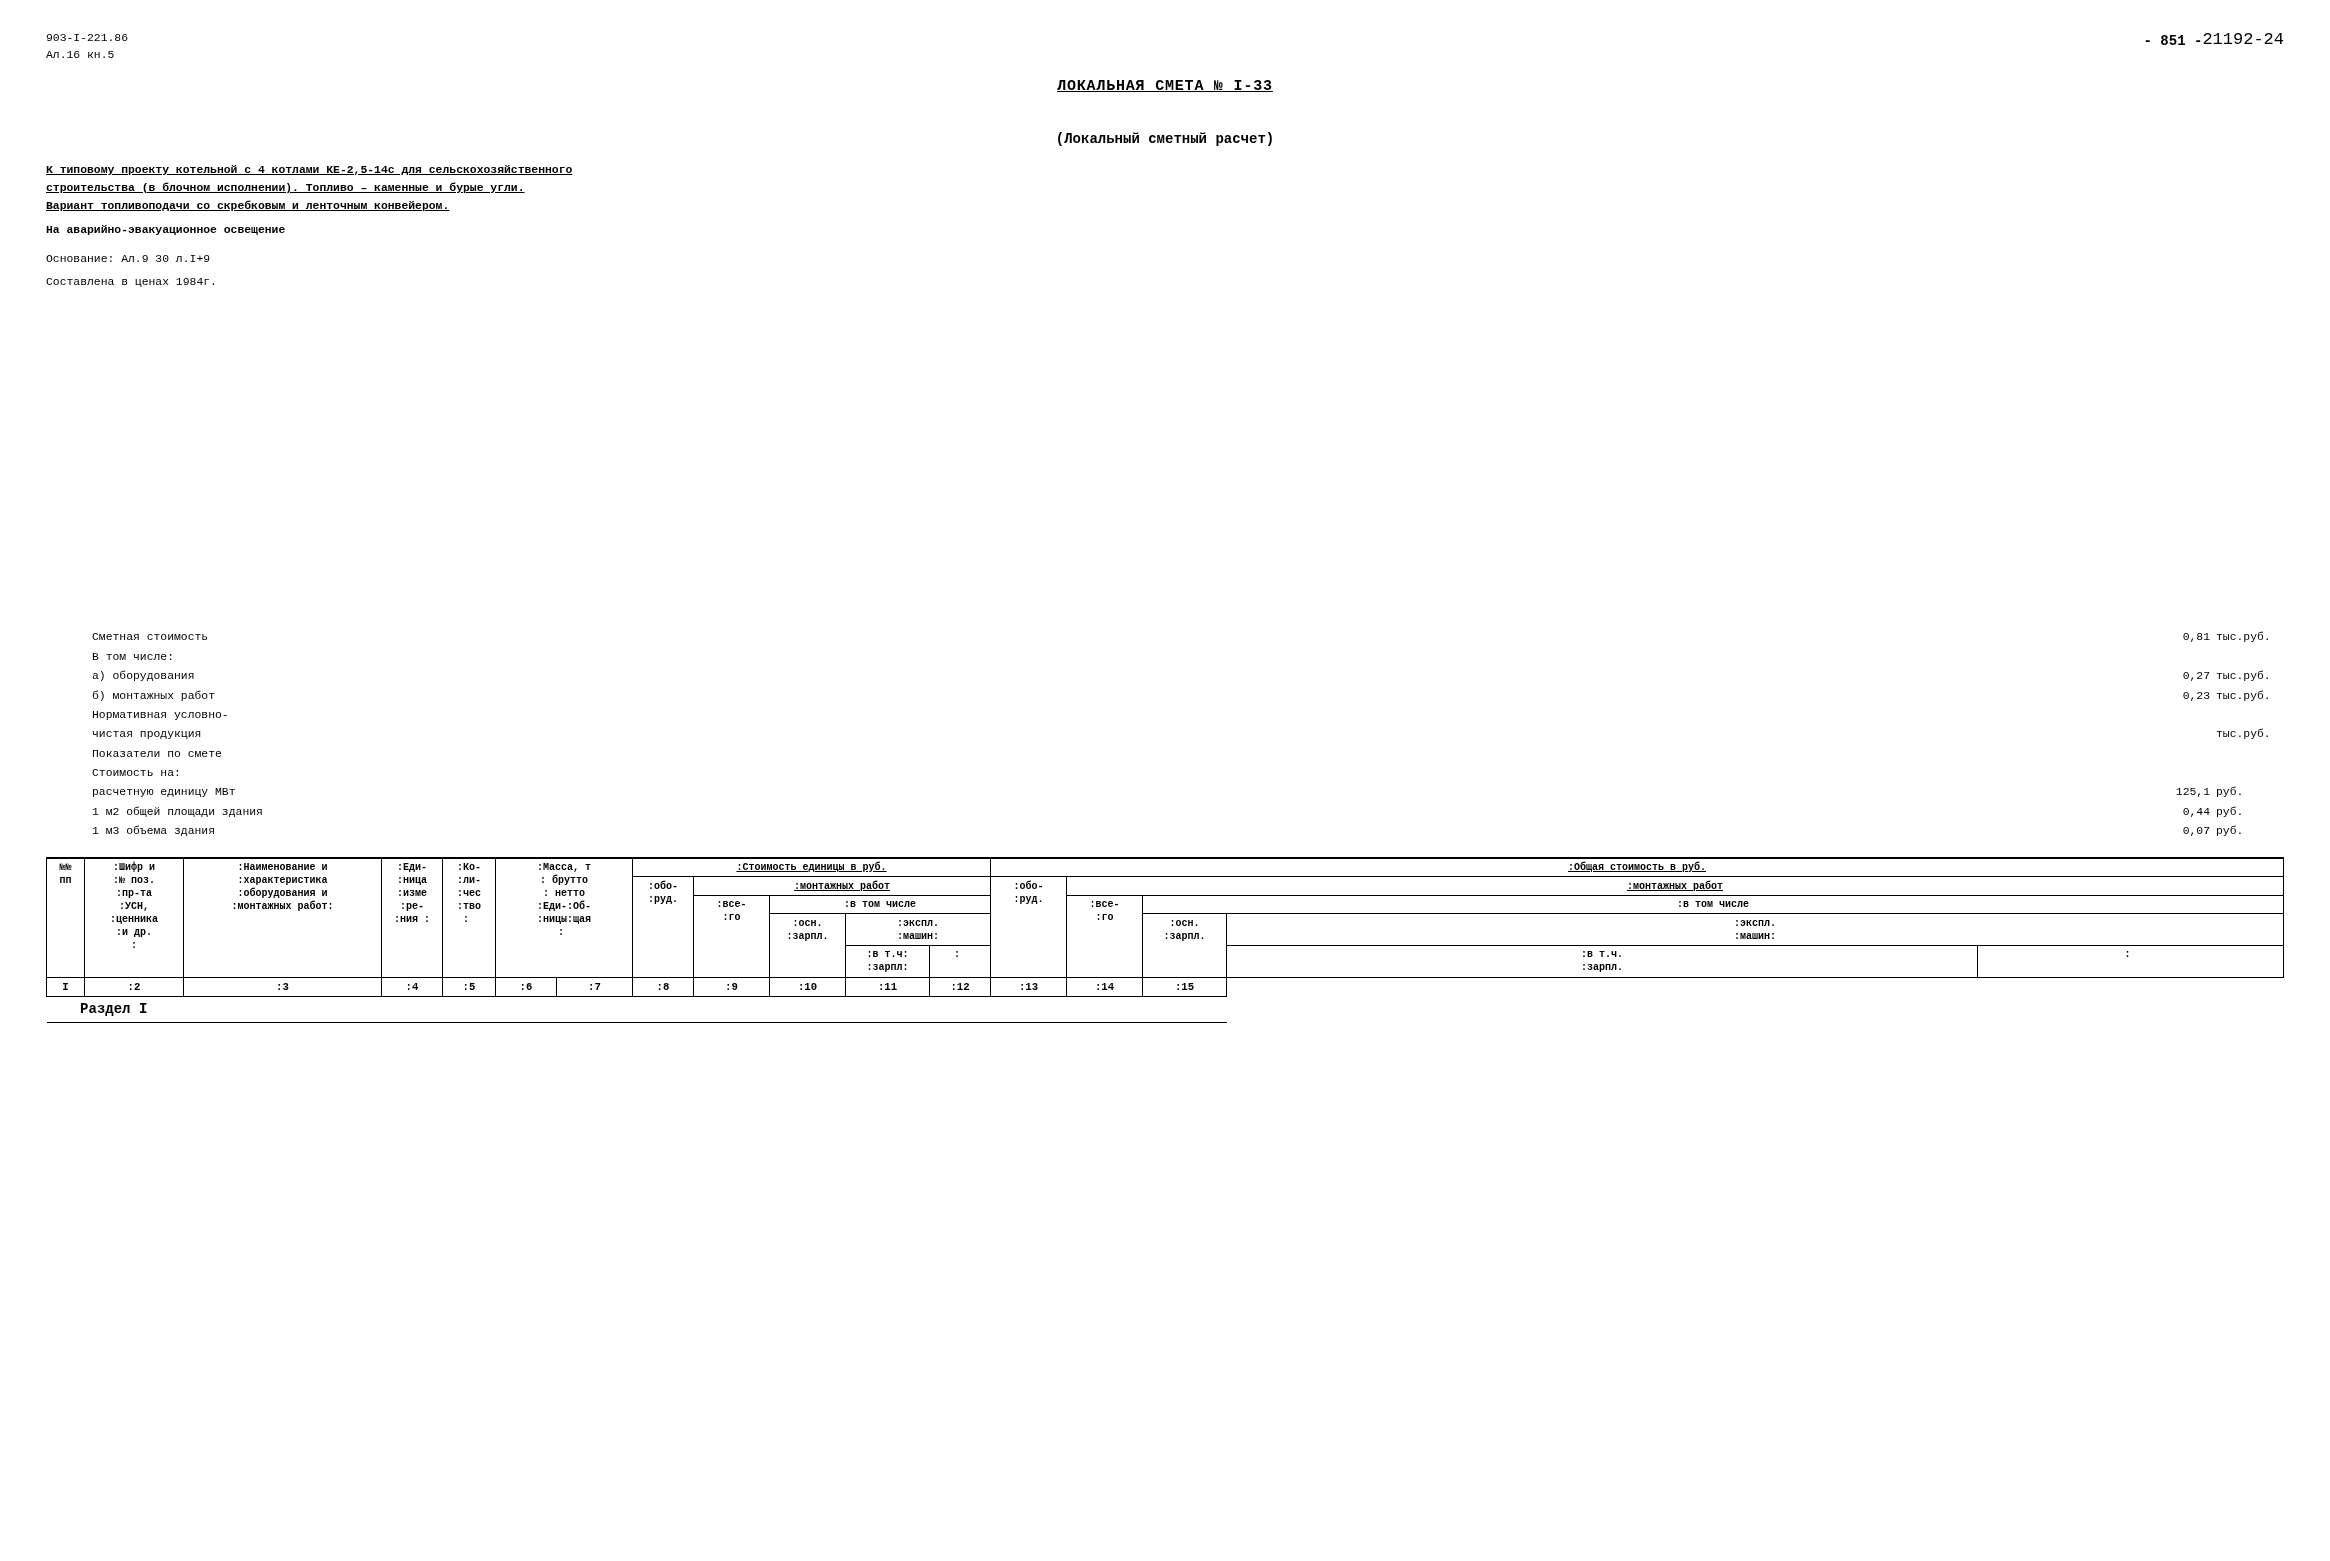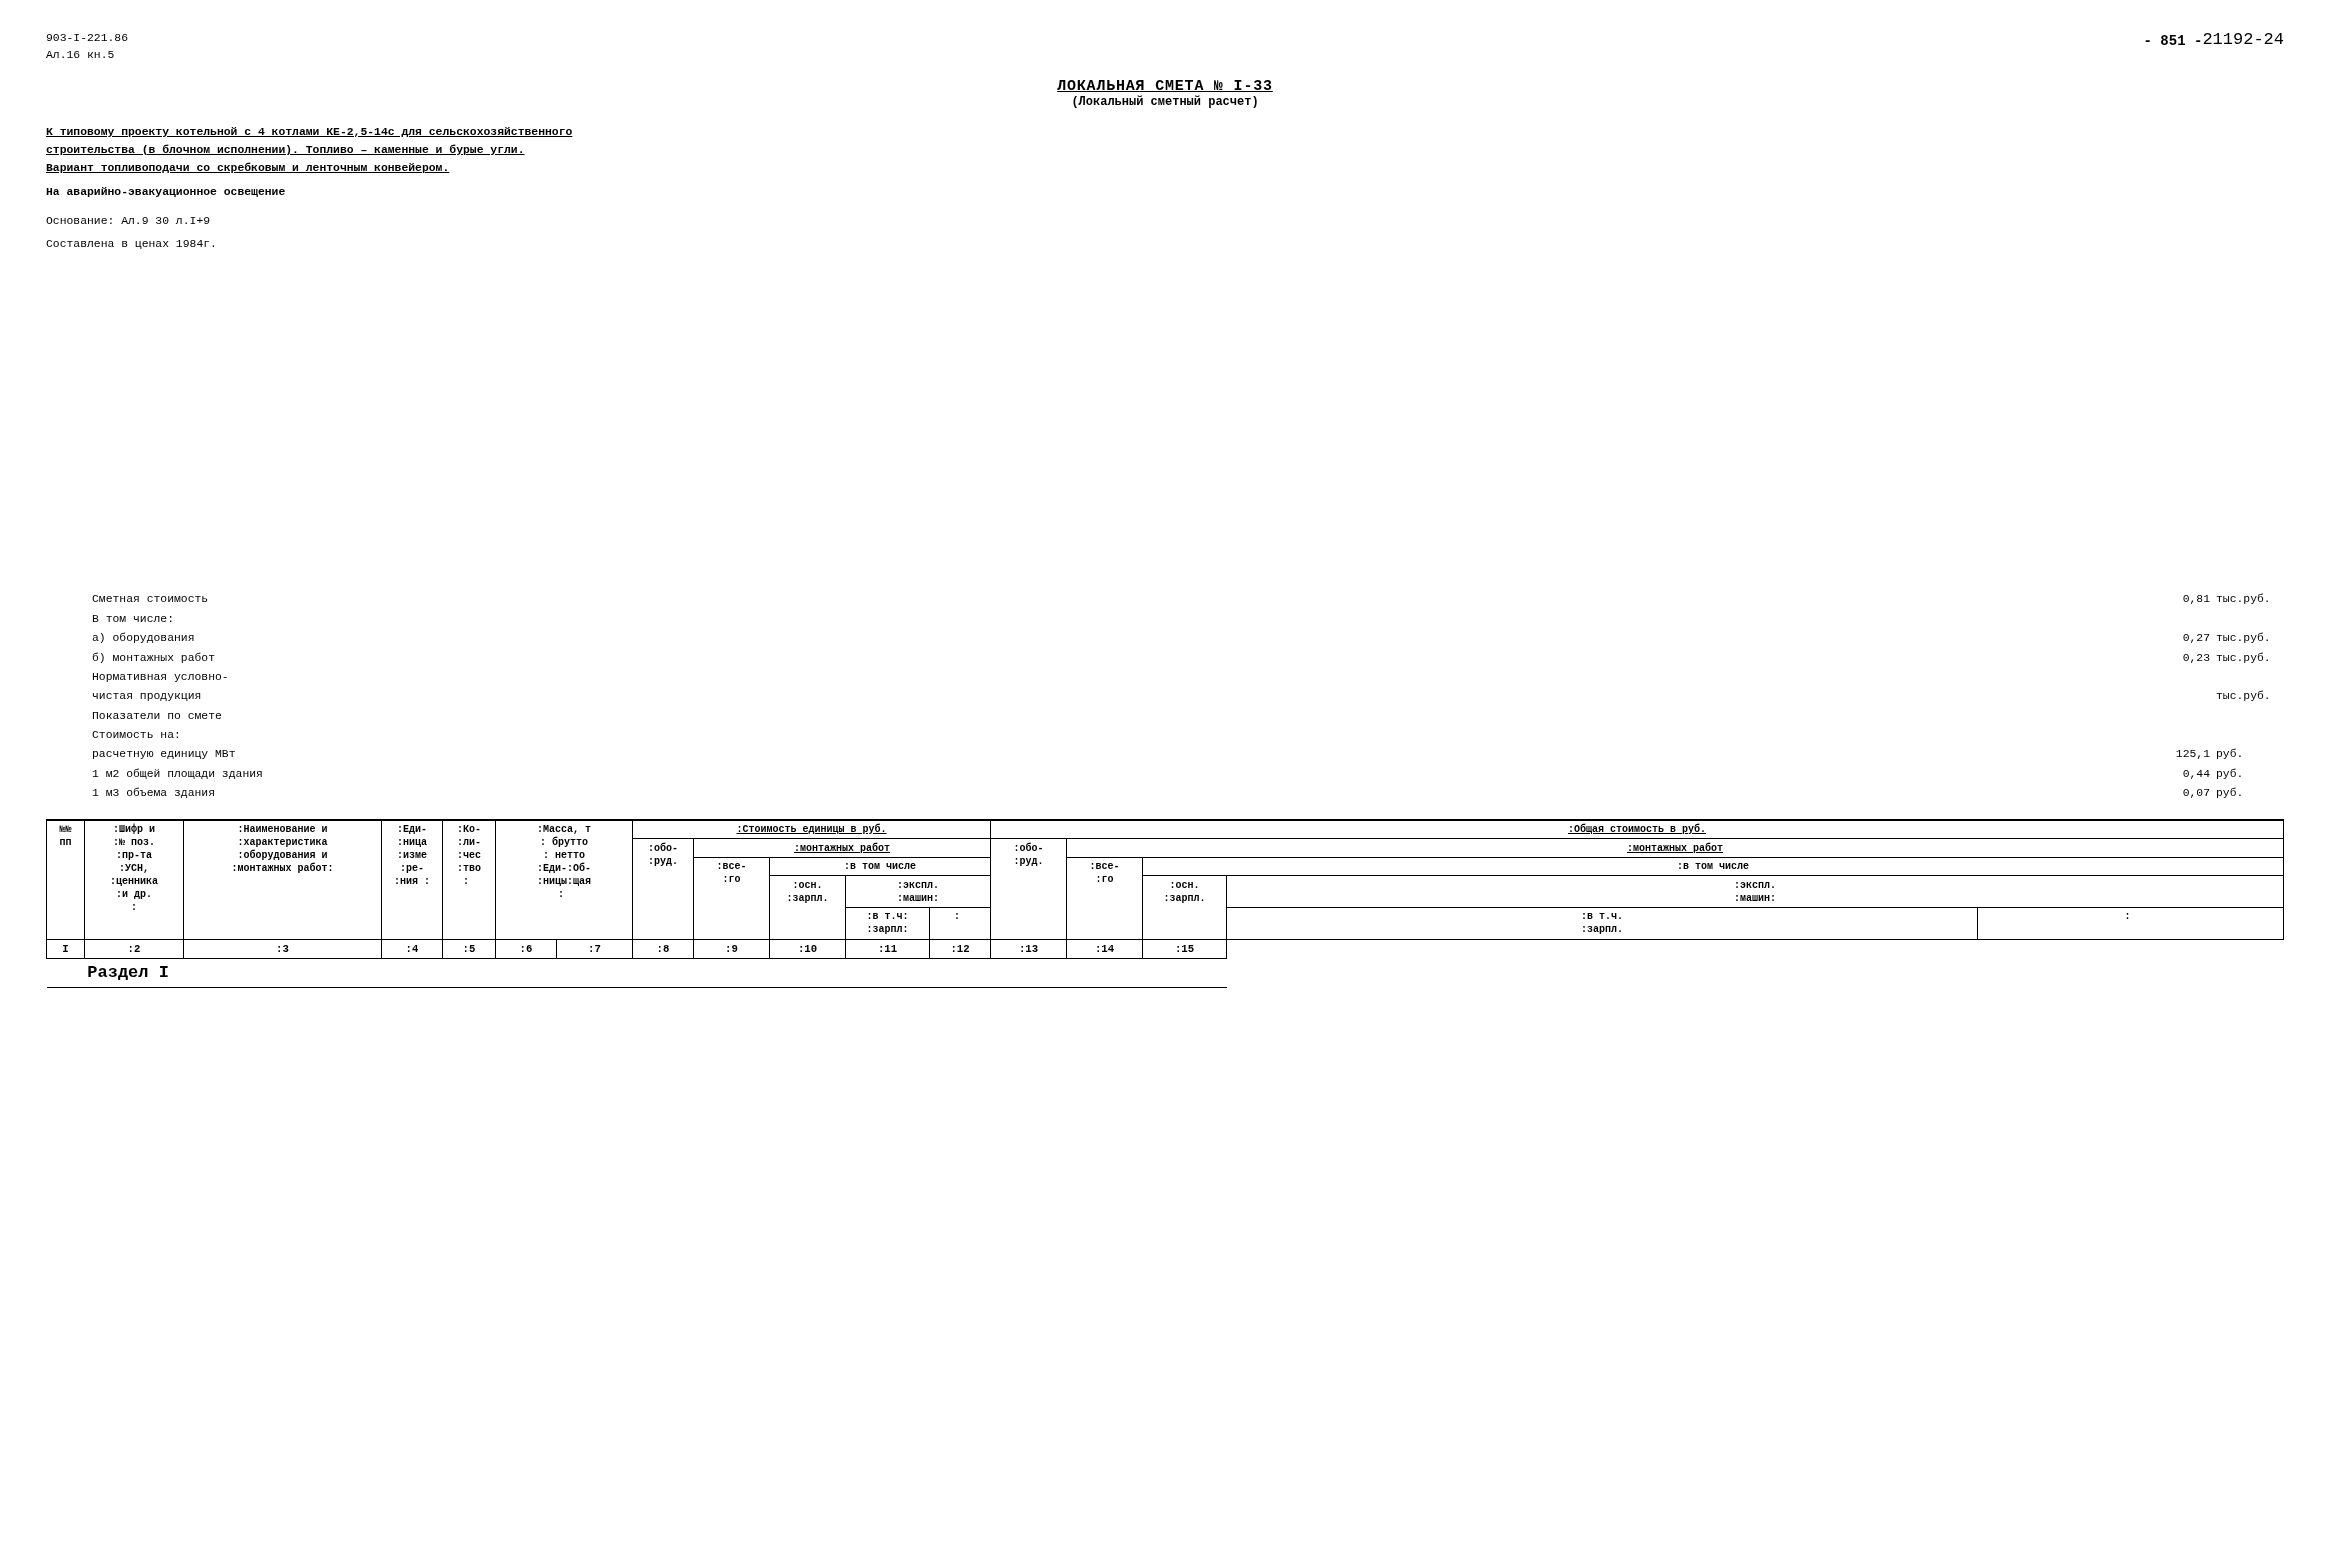--- a/index.html
+++ b/index.html
@@ -36,22 +36,23 @@
       text-align: center;
       margin: 13.7px 0 4.6px 0;
     }
     .title-block .main-title {
       font-size: 15px;
       font-weight: bold;
       text-decoration: underline;
       letter-spacing: 0.8px;
     }
     .title-block .sub-title {
-      font-size: 12px;
-      font-weight: bold;
+      font-size: 14px;
+      font-weight: bold;
+      margin-top: 36px;
     }
     .description {
       margin: 13.7px 0 9px 0;
       font-size: 11.4px;
       line-height: 1.6;
       font-weight: bold;
       text-decoration: underline;
     }
     .subject-line {
       margin: 7.6px 0 12px 0;
@@ -116,21 +117,21 @@
     }
     .main-table .number-row td {
       font-weight: bold;
       font-size: 10.7px;
       padding: 3px 3.8px;
     }
     .razdel-row td {
       text-align: left;
       border-left: none;
       border-right: none;
-      font-size: 17px;
+      font-size: 14px;
       font-weight: bold;
       padding: 4.6px 0;
     }
     .underline {
       text-decoration: underline;
     }
   </style>
 </head>
 <body>
 

